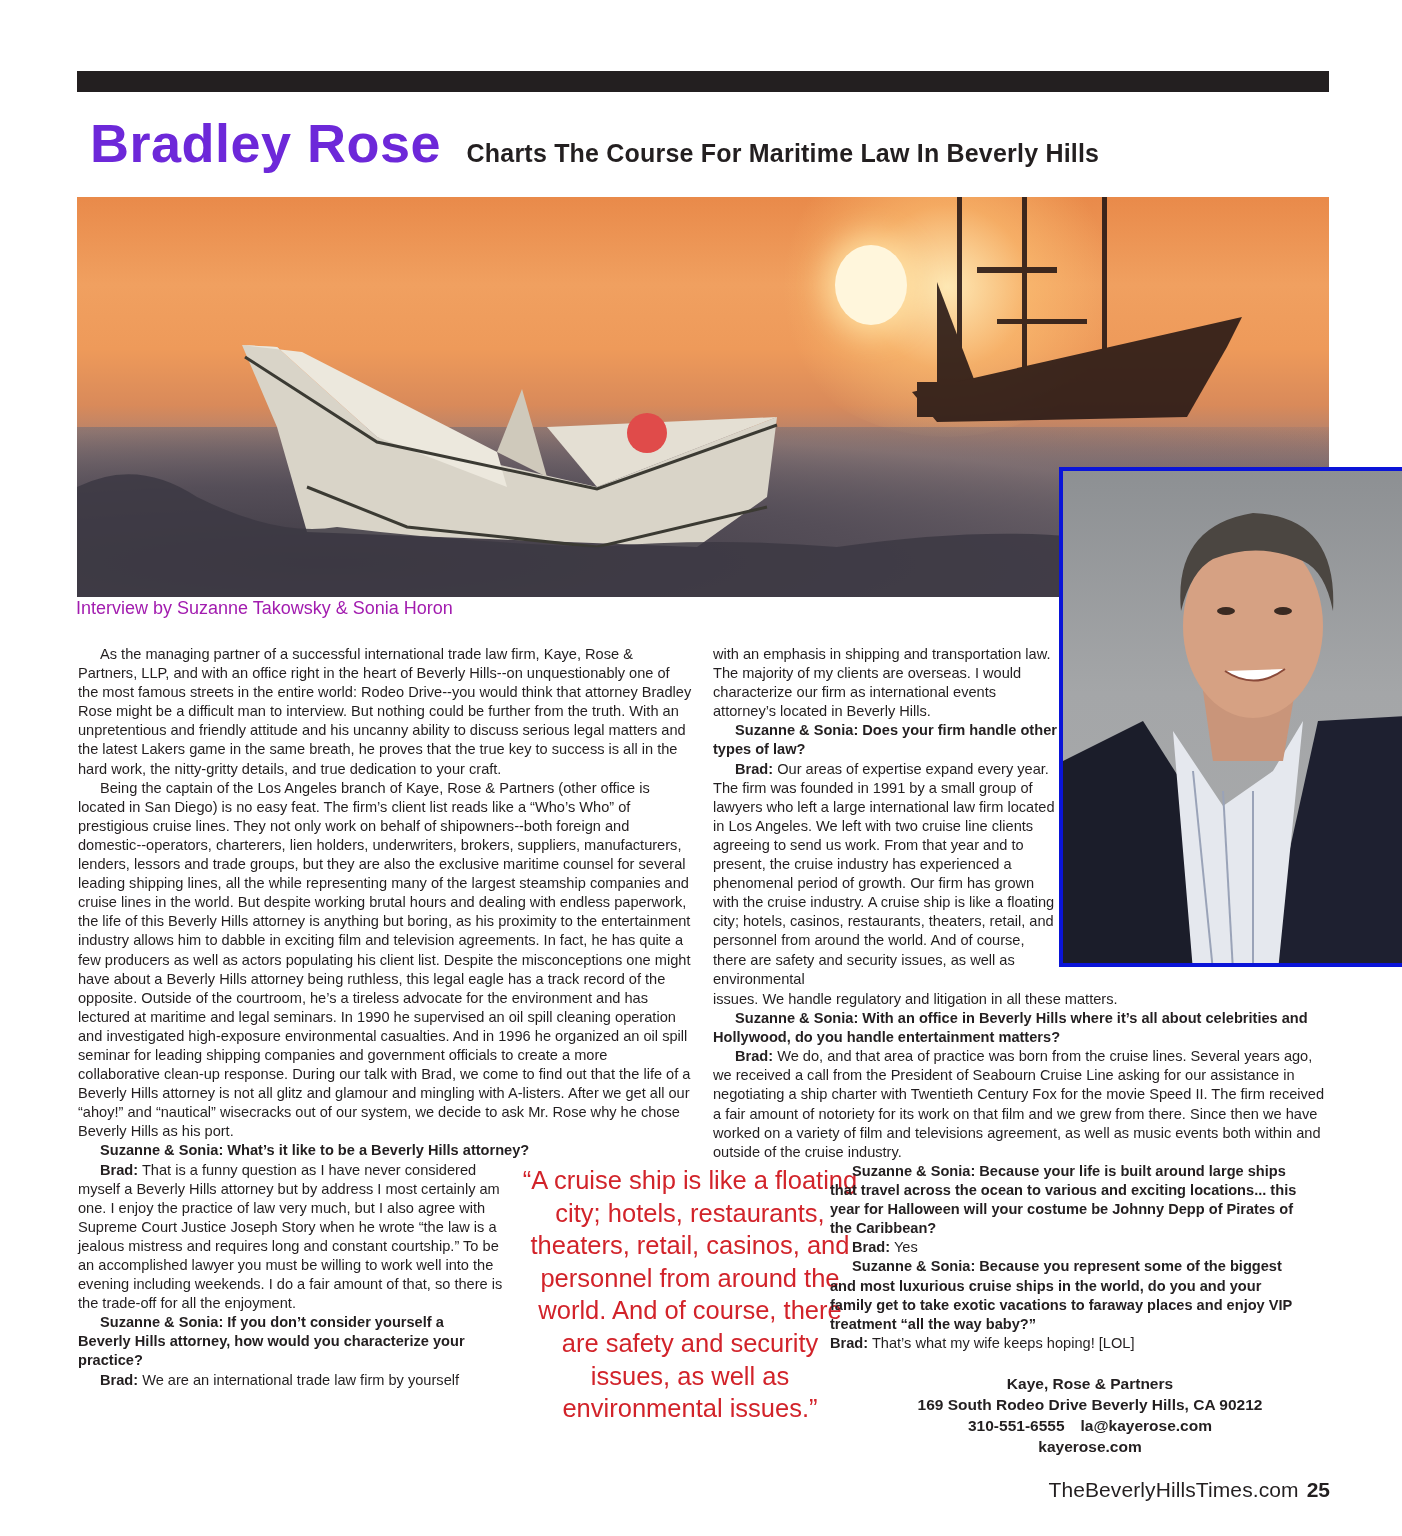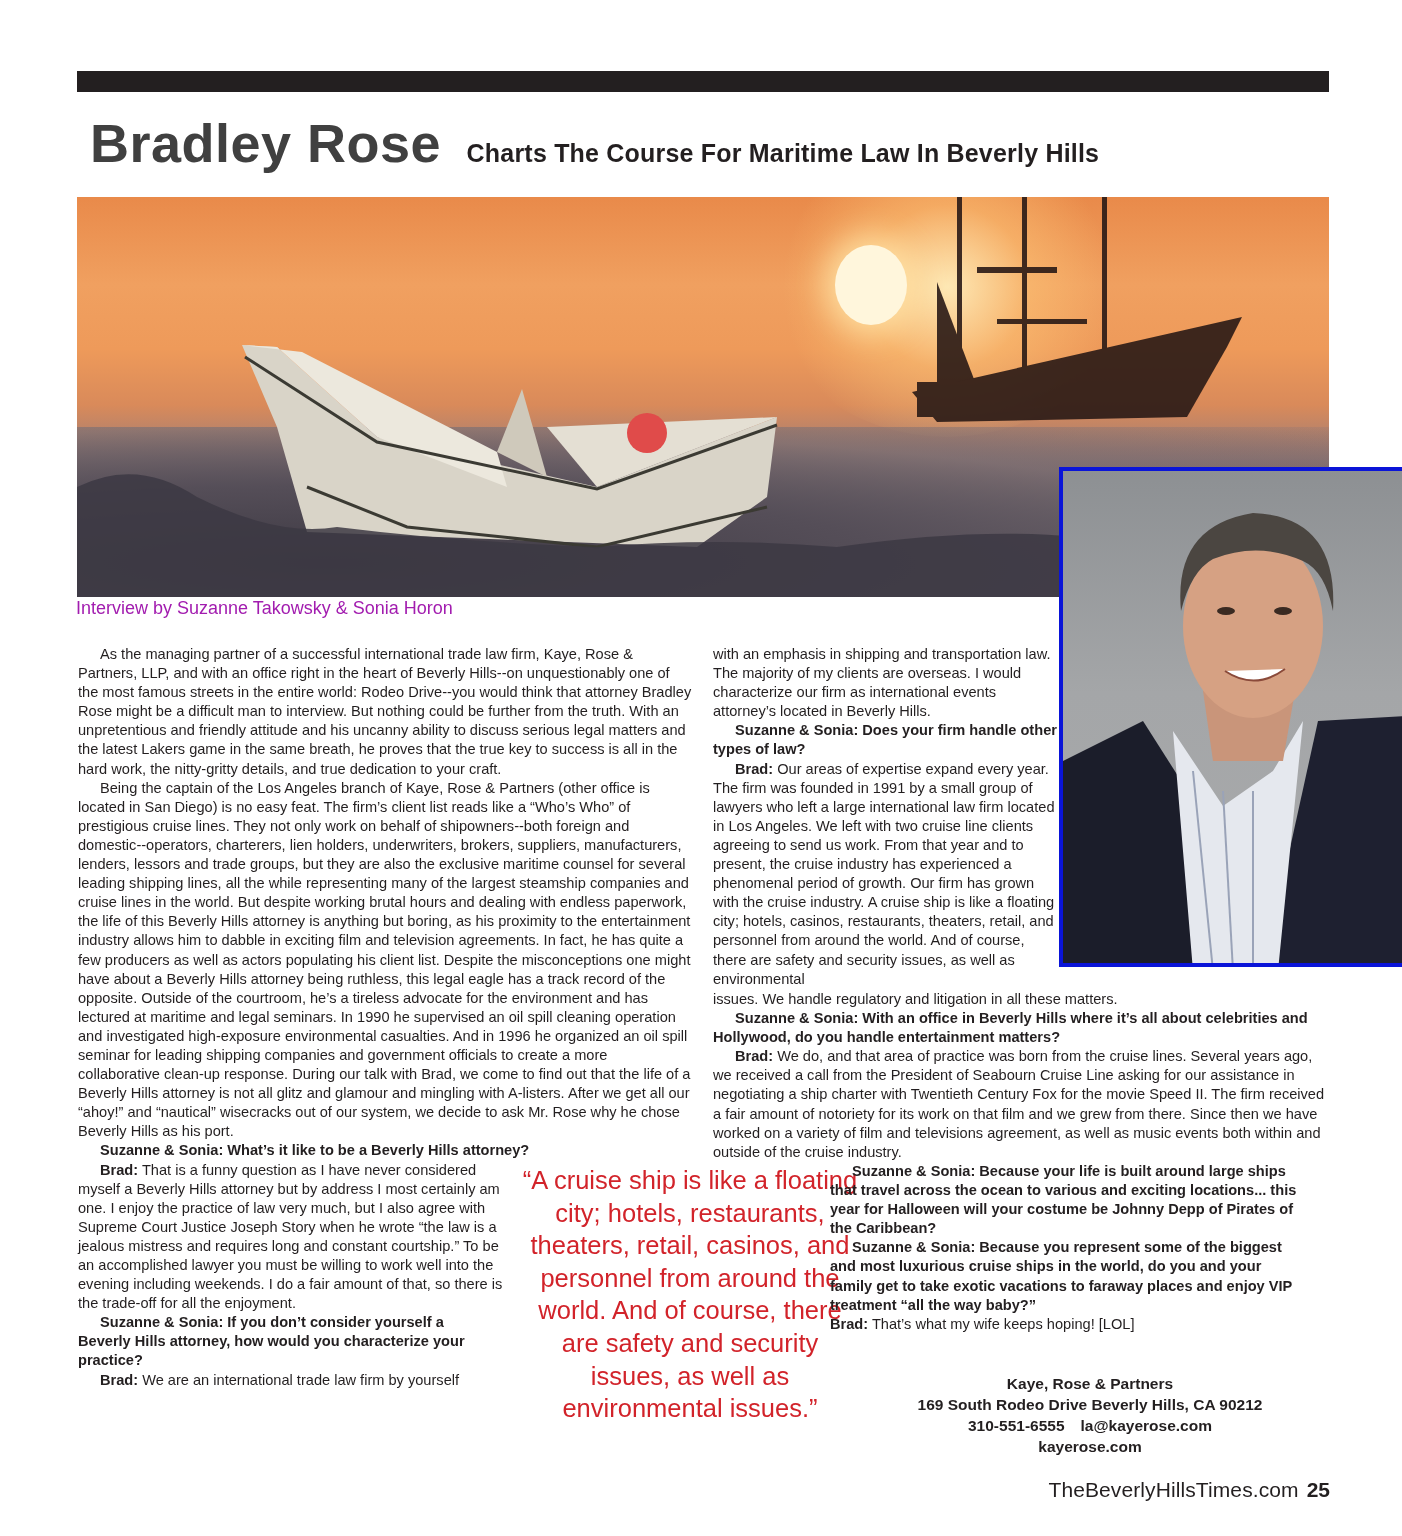--- a/index.html
+++ b/index.html
@@ -1,19 +1,19 @@
 <!DOCTYPE html>
 <html><head>
 <meta charset="utf-8">
 <style>
   html, body { margin: 0; padding: 0; background: #ffffff; }
   body { width: 1402px; height: 1536px; position: relative; overflow: hidden; font-family: "Liberation Sans", sans-serif; color: #231f20; }
   .topbar { position: absolute; left: 77px; top: 71px; width: 1252px; height: 21px; background: #231f20; }
   .headline { position: absolute; left: 90px; top: 112px; white-space: nowrap; }
-  .headline .name { font-family: "Liberation Sans", sans-serif; font-weight: bold; font-size: 54px; letter-spacing: 0.5px; color: #404040; }
+  .headline .name { font-family: "Liberation Sans", sans-serif; font-weight: bold; font-size: 54px; letter-spacing: 0.5px; color: #6d28d9; }
   .headline .sub { font-family: "Liberation Sans", sans-serif; font-weight: bold; font-size: 25px; color: #231f20; margin-left: 21px; letter-spacing: 0.2px; }
 
   .hero { position: absolute; left: 77px; top: 197px; width: 1252px; height: 400px; overflow: hidden;
     background: linear-gradient(180deg, #e98a4a 0%, #f0a060 22%, #ee9a5a 38%, #d98a5a 52%, #9a7c78 66%, #6c6470 80%, #4f4a54 100%); }
   .hero .sunglow { position: absolute; left: 690px; top: -60px; width: 360px; height: 300px; border-radius: 50%;
     background: radial-gradient(circle, rgba(255,240,190,0.9) 0%, rgba(255,200,120,0.5) 35%, rgba(255,170,90,0) 70%); }
   .hero .sun { position: absolute; left: 758px; top: 48px; width: 72px; height: 80px; border-radius: 50%; background: #fff6dc; box-shadow: 0 0 30px 10px rgba(255,230,170,0.8); }
   .hero .sea { position: absolute; left: 0; top: 230px; width: 100%; height: 170px;
     background: radial-gradient(ellipse at 20% 80%, #3e3a44 0%, #554e58 40%, rgba(120,110,115,0.6) 70%, rgba(160,130,120,0) 100%),
                 linear-gradient(180deg, rgba(150,120,115,0.3), #4a4550); }
@@ -125,20 +125,21 @@
 <div class="col col2b">
   <p class="noindent">issues. We handle regulatory and litigation in all these matters.</p>
   <p><b>Suzanne &amp; Sonia:</b> <b>With an office in Beverly Hills where it’s all about celebrities and Hollywood, do you handle entertainment matters?</b></p>
   <p><b>Brad:</b> <span>We do, and that area of practice was born from the cruise lines. Several years ago, we received a call from the President of Seabourn Cruise Line asking for our assistance in negotiating a ship charter with Twentieth Century Fox for the movie Speed II. The firm received a fair amount of notoriety for its work on that film and we grew from there. Since then we have worked on a variety of film and televisions agreement, as well as music events both within and outside of the cruise industry.</span></p>
 </div>
 
 <div class="pullquote">“A cruise ship is like a floating city; hotels, restaurants, theaters, retail, casinos, and personnel from around the world. And of course, there are safety and security issues, as well as environmental issues.”</div>
 
 <div class="col col3">
   <p><b>Suzanne &amp; Sonia:</b> <b>Because your life is built around large ships that travel across the ocean to various and exciting locations... this year for Halloween will your costume be Johnny Depp of Pirates of the Caribbean?</b></p>
+  <p><b>Brad:</b> <span>Yes</span></p>
   <p><b>Suzanne &amp; Sonia:</b> <b>Because you represent some of the biggest and most luxurious cruise ships in the world, do you and your family get to take exotic vacations to faraway places and enjoy VIP treatment “all the way baby?”</b></p>
   <p class="noindent"><b>Brad:</b> <span>That’s what my wife keeps hoping! [LOL]</span></p>
 </div>
 
 <div class="contact">
   <div>Kaye, Rose &amp; Partners</div>
   <div>169 South Rodeo Drive Beverly Hills, CA 90212</div>
   <div>
     <span>310-551-6555</span><span class="gap"></span><span>la@kayerose.com</span>
   </div>

